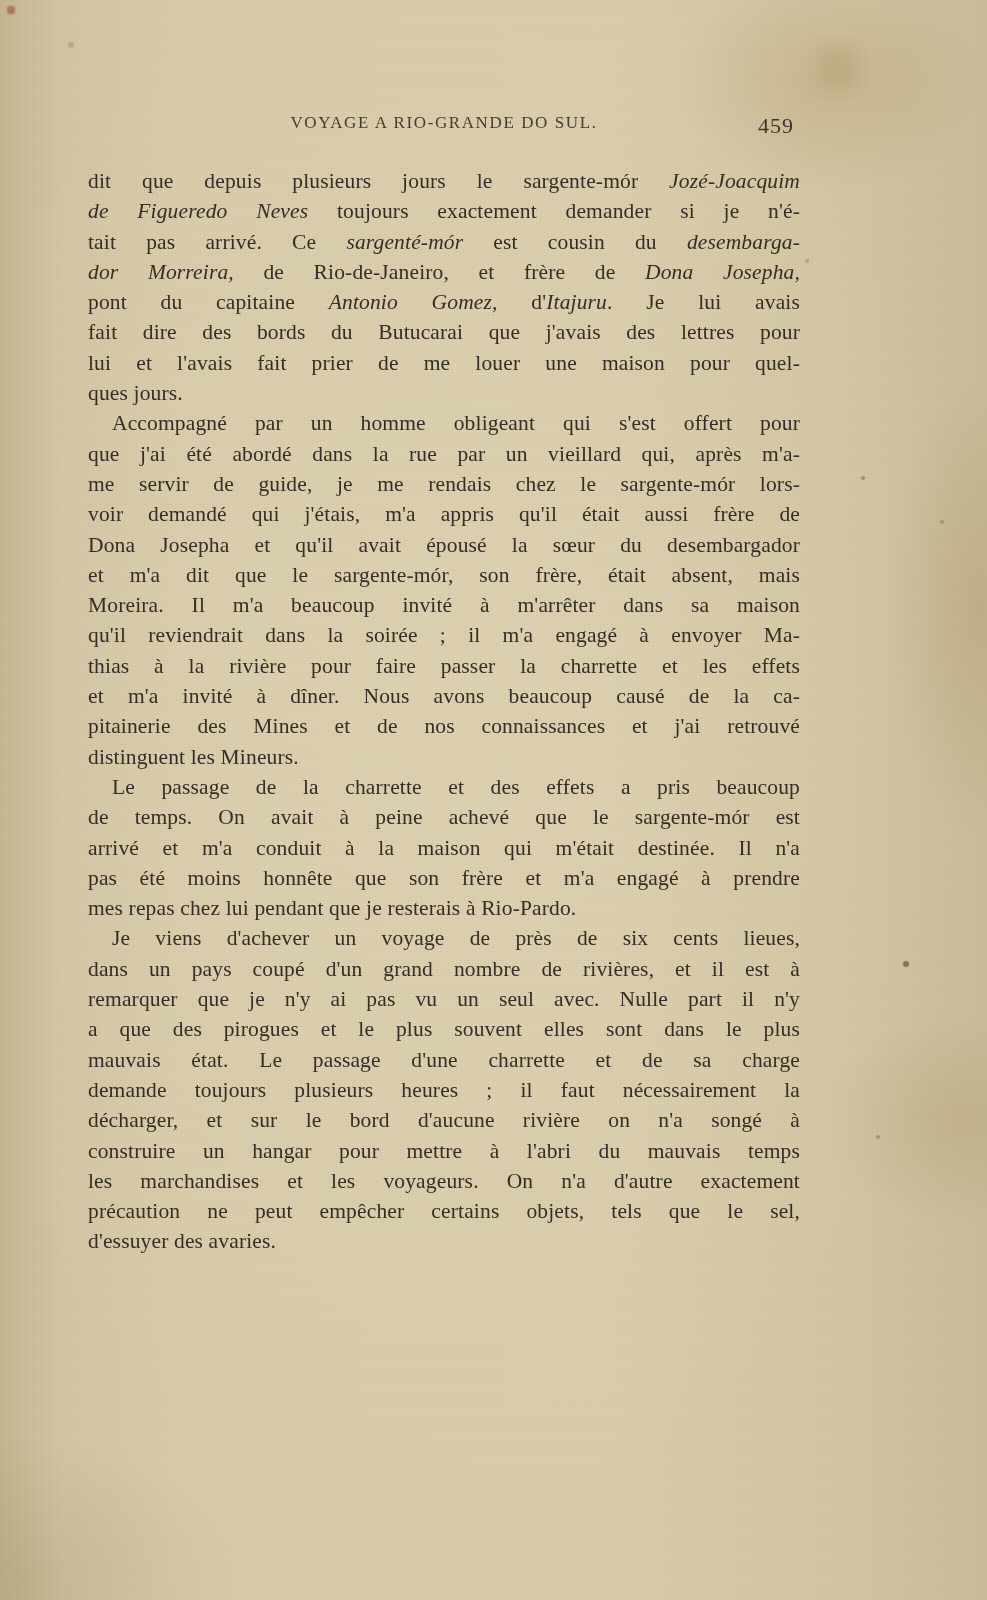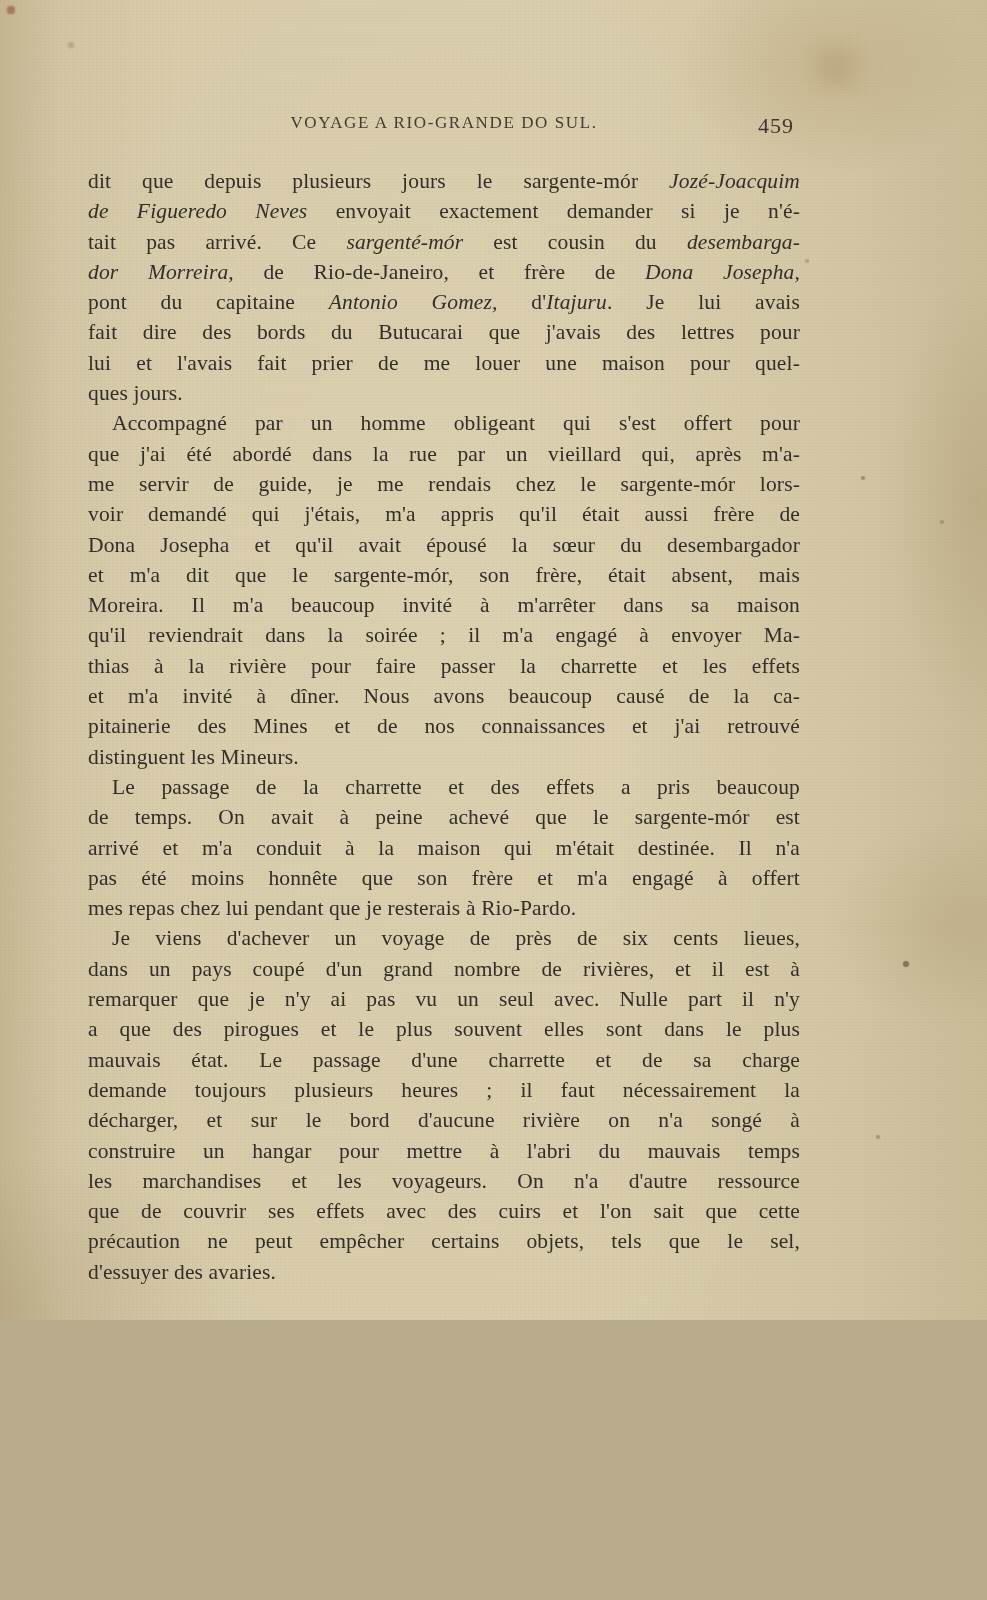--- a/index.html
+++ b/index.html
@@ -9,21 +9,21 @@
   body {
     width: 987px;
     height: 1600px;
     overflow: hidden;
     background: #b9ac8c;
     font-family: "Liberation Serif", "DejaVu Serif", serif;
   }
   .scan-page {
     position: relative;
     width: 987px;
-    height: 1320px;
+    height: 1600px;
     background:
       radial-gradient(ellipse 220px 160px at 84% 5%, rgba(150,115,60,0.20), transparent 70%),
       radial-gradient(ellipse 120px 300px at 99% 38%, rgba(140,108,58,0.18), transparent 75%),
       radial-gradient(ellipse 180px 140px at 97% 70%, rgba(135,105,55,0.14), transparent 75%),
       radial-gradient(ellipse 300px 200px at 2% 99%, rgba(120,95,50,0.14), transparent 75%),
       radial-gradient(ellipse 700px 1100px at 45% 45%, rgba(255,250,230,0.10), transparent 80%),
       linear-gradient(90deg, #c3b691 0%, #d2c5a4 6%, #d7cbaa 18%, #d8ccab 62%, #d2c5a3 86%, #c9bc99 100%);
     color: #342f28;
   }
   .scan-page::before {
@@ -106,21 +106,21 @@
   <div class="specks"></div>
 
   <div class="header-row">
     <span class="running-title">VOYAGE A RIO-GRANDE DO SUL.</span>
     <span class="page-number">459</span>
   </div>
 
   <div class="text-block">
       <div class="paragraph">
         <div class="line"><span>dit que depuis plusieurs jours le sargente-mór </span><span class="italic">Jozé-Joacquim</span></div>
-        <div class="line"><span class="italic">de Figueredo Neves</span><span> envoyait exactement demander si je n'é-</span></div>
+        <div class="line"><span class="italic">de Figueredo Neves</span><span> toujours exactement demander si je n'é-</span></div>
         <div class="line"><span>tait pas arrivé. Ce </span><span class="italic">sargenté-mór</span><span> est cousin du </span><span class="italic">desembarga-</span></div>
         <div class="line"><span class="italic">dor Morreira,</span><span> de Rio-de-Janeiro, et frère de </span><span class="italic">Dona Josepha,</span></div>
         <div class="line"><span>pont du capitaine </span><span class="italic">Antonio Gomez,</span><span> d'</span><span class="italic">Itajuru</span><span>. Je lui avais</span></div>
         <div class="line"><span>fait dire des bords du Butucarai que j'avais des lettres pour</span></div>
         <div class="line"><span>lui et l'avais fait prier de me louer une maison pour quel-</span></div>
         <div class="line last"><span>ques jours.</span></div>
       </div>
       <div class="paragraph">
         <div class="line indent"><span>Accompagné par un homme obligeant qui s'est offert pour</span></div>
         <div class="line"><span>que j'ai été abordé dans la rue par un vieillard qui, après m'a-</span></div>
@@ -132,31 +132,30 @@
         <div class="line"><span>qu'il reviendrait dans la soirée ; il m'a engagé à envoyer Ma-</span></div>
         <div class="line"><span>thias à la rivière pour faire passer la charrette et les effets</span></div>
         <div class="line"><span>et m'a invité à dîner. Nous avons beaucoup causé de la ca-</span></div>
         <div class="line"><span>pitainerie des Mines et de nos connaissances et j'ai retrouvé</span></div>
         <div class="line last"><span>distinguent les Mineurs.</span></div>
       </div>
       <div class="paragraph">
         <div class="line indent"><span>Le passage de la charrette et des effets a pris beaucoup</span></div>
         <div class="line"><span>de temps. On avait à peine achevé que le sargente-mór est</span></div>
         <div class="line"><span>arrivé et m'a conduit à la maison qui m'était destinée. Il n'a</span></div>
-        <div class="line"><span>pas été moins honnête que son frère et m'a engagé à offert</span></div>
+        <div class="line"><span>pas été moins honnête que son frère et m'a engagé à prendre</span></div>
         <div class="line last"><span>mes repas chez lui pendant que je resterais à Rio-Pardo.</span></div>
       </div>
       <div class="paragraph">
         <div class="line indent"><span>Je viens d'achever un voyage de près de six cents lieues,</span></div>
         <div class="line"><span>dans un pays coupé d'un grand nombre de rivières, et il est à</span></div>
         <div class="line"><span>remarquer que je n'y ai pas vu un seul avec. Nulle part il n'y</span></div>
         <div class="line"><span>a que des pirogues et le plus souvent elles sont dans le plus</span></div>
         <div class="line"><span>mauvais état. Le passage d'une charrette et de sa charge</span></div>
         <div class="line"><span>demande toujours plusieurs heures ; il faut nécessairement la</span></div>
         <div class="line"><span>décharger, et sur le bord d'aucune rivière on n'a songé à</span></div>
         <div class="line"><span>construire un hangar pour mettre à l'abri du mauvais temps</span></div>
-        <div class="line"><span>les marchandises et les voyageurs. On n'a d'autre ressource</span></div>
-        <div class="line"><span>que de couvrir ses effets avec des cuirs et l'on sait que cette</span></div>
+        <div class="line"><span>les marchandises et les voyageurs. On n'a d'autre exactement</span></div>
         <div class="line"><span>précaution ne peut empêcher certains objets, tels que le sel,</span></div>
         <div class="line last"><span>d'essuyer des avaries.</span></div>
       </div>
     </div>
 </div>
 
 </body></html>

